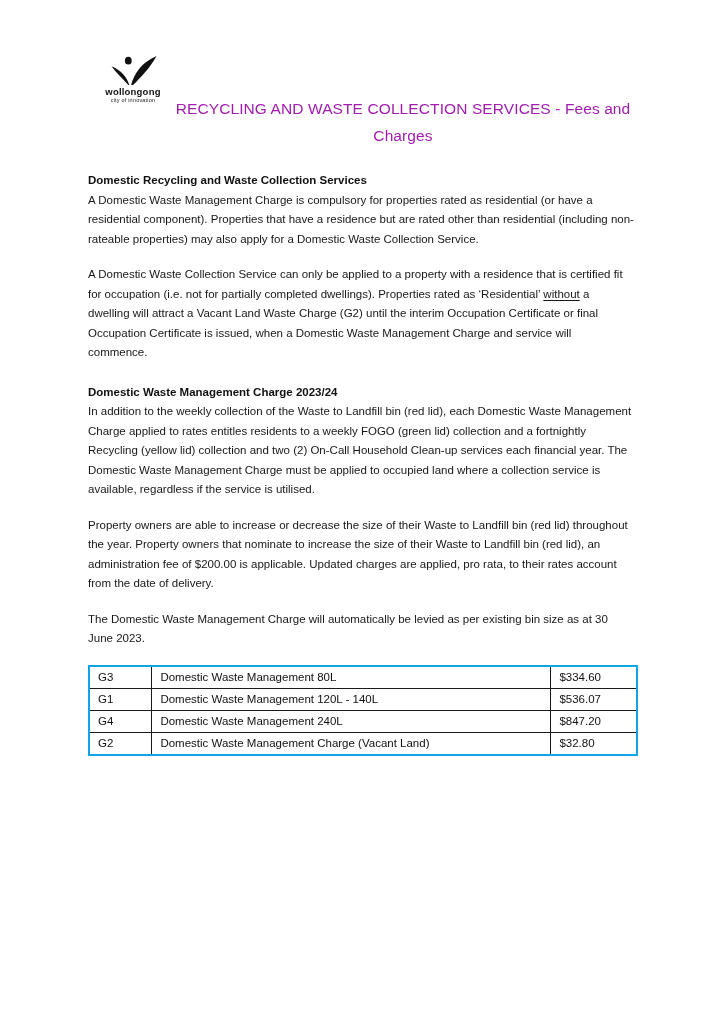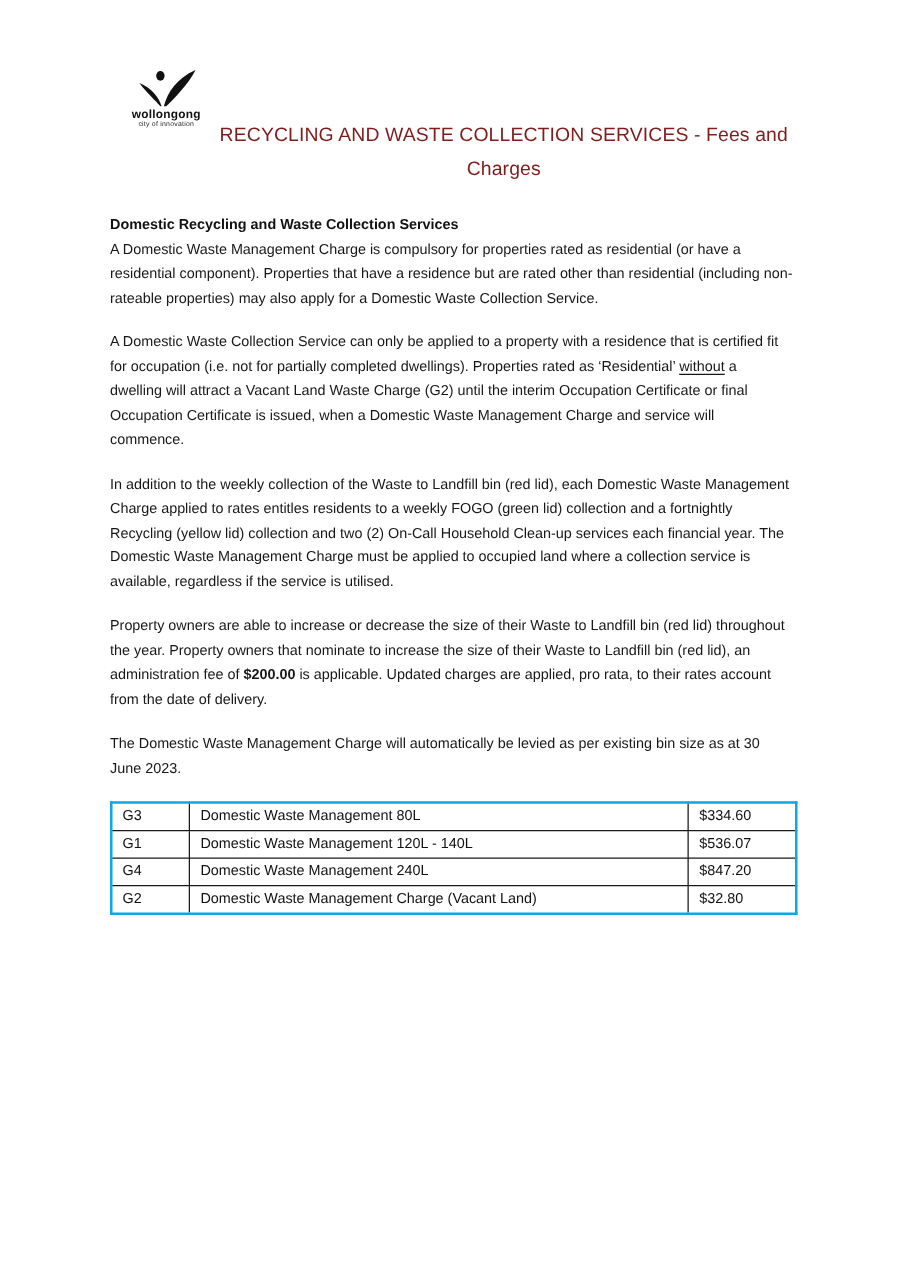--- a/index.html
+++ b/index.html
@@ -23,36 +23,36 @@
     font-size:9.5px;font-weight:700;letter-spacing:.2px;
     margin-top:1px;color:#111;
   }
   .logo-tagline{
     font-size:5.5px;color:#222;margin-top:1px;letter-spacing:.2px;
   }
   
   .title-block{
     position:absolute;left:88px;top:95px;width:560px;
     text-align:center;font-size:15.5px;line-height:27px;
-    color:#7f1d1d;letter-spacing:.1px;
+    color:#a21caf;letter-spacing:.1px;
   }
   .title-line1{padding-left:70px;}
   
   .content{
     position:absolute;left:88px;top:171px;width:546px;
     font-size:11.5px;line-height:19.5px;letter-spacing:0;
     color:#171717;
   }
   .content h3{
     font-size:11.5px;font-weight:700;margin:0;line-height:19.5px;color:#111;
   }
   .content p{margin:0 0 16px 0;}
   .section2-heading{margin-top:20px !important;}
   .u{text-decoration:underline;text-underline-offset:2px;margin-top:41px;}
-  .b{font-weight:700;}
+  .b{font-weight:400;}
   
   table.fees{
     border-collapse:collapse;margin-top:7px;width:550px;
     font-size:11.5px;color:#111;
     border:2px solid #0ea5e9;
   }
   table.fees td{
     border:1.5px solid #1a1a1a;
     padding:2.5px 6px 2.5px 8px;
     height:16px;line-height:15px;
@@ -88,20 +88,21 @@
     <div class="title-line1">RECYCLING AND WASTE COLLECTION SERVICES - Fees and Charges</div>
   </div>
 
   <div class="content">
 
     <h3>Domestic Recycling and Waste Collection Services</h3>
     <p>A Domestic Waste Management Charge is compulsory for properties rated as residential (or have a residential component). Properties that have a residence but are rated other than residential (including non-rateable properties) may also apply for a Domestic Waste Collection Service.</p>
 
     <p><span>A Domestic Waste Collection Service can only be applied to a property with a residence that is certified fit for occupation (i.e. not for partially completed dwellings). Properties rated as ‘Residential’ </span><span class="u">without</span><span> a dwelling will attract a Vacant Land Waste Charge (G2) until the interim Occupation Certificate or final Occupation Certificate is issued, when a Domestic Waste Management Charge and service will commence.</span></p>
 
+    <h3 class="section2-heading">Domestic Waste Management Charge 2023/24</h3>
     <p>In addition to the weekly collection of the Waste to Landfill bin (red lid), each Domestic Waste Management Charge applied to rates entitles residents to a weekly FOGO (green lid) collection and a fortnightly Recycling (yellow lid) collection and two (2) On-Call Household Clean-up services each financial year. The Domestic Waste Management Charge must be applied to occupied land where a collection service is available, regardless if the service is utilised.</p>
 
     <p><span>Property owners are able to increase or decrease the size of their Waste to Landfill bin (red lid) throughout the year. Property owners that nominate to increase the size of their Waste to Landfill bin (red lid), an administration fee of </span><span class="b">$200.00</span><span> is applicable. Updated charges are applied, pro rata, to their rates account from the date of delivery.</span></p>
 
     <p>The Domestic Waste Management Charge will automatically be levied as per existing bin size as at 30 June 2023.</p>
 
     <table class="fees">
       <tbody>
         <tr>
           <td class="col-code">G3</td>

